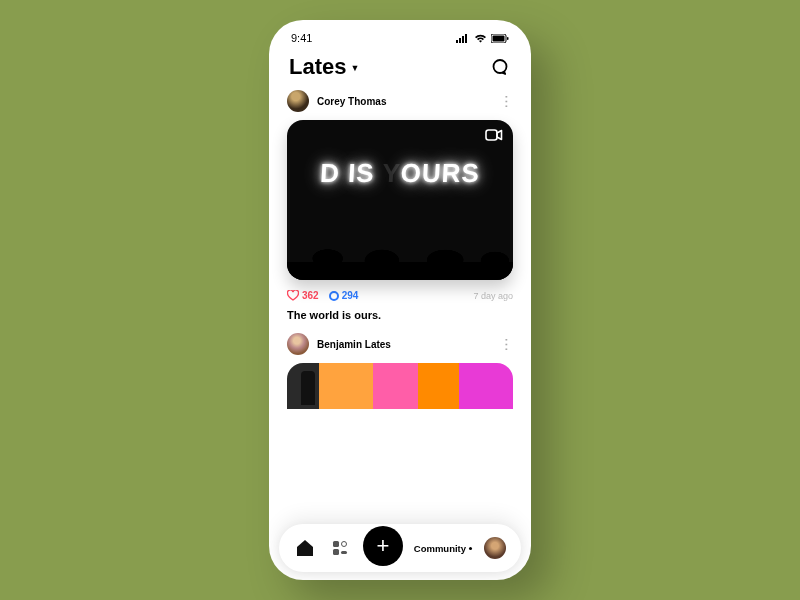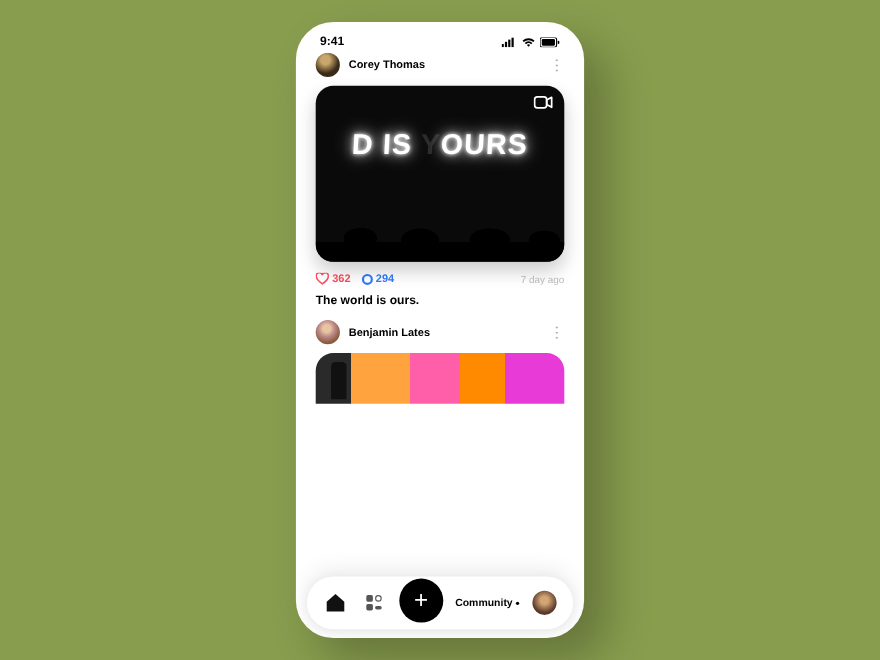--- a/index.html
+++ b/index.html
@@ -15,21 +15,21 @@
     background: #fff;
     border-radius: 34px;
     box-shadow: 20px 20px 40px rgba(0,0,0,0.25);
     position: relative;
     overflow: hidden;
     display: flex; flex-direction: column;
   }
   .status-bar {
     display: flex; justify-content: space-between; align-items: center;
     padding: 12px 22px 4px;
-    font-size: 11px; font-weight: 700; gap: 17px;
+    font-size: 11px; font-weight: 400; gap: 17px;
   }
   .status-right { display: flex; gap: 4px; align-items: center; }
   .header {
     display: flex; justify-content: space-between; align-items: center;
     padding: 6px 20px 10px;
   }
   .title-wrap { display: flex; align-items: center; gap: 4px; }
   .title { font-size: 22px; font-weight: 700; }
   .chev { font-size: 9px; position: relative; top: 1px; }
   .chat-btn {
@@ -146,20 +146,32 @@
           <path d="M6.5 8.5 L5 7 A2.2 2.2 0 0 1 8 7 Z M3 5 A5 5 0 0 1 10 5 L8.8 6.2 A3.3 3.3 0 0 0 4.2 6.2 Z M1 3 A8 8 0 0 1 12 3 L10.8 4.2 A6.3 6.3 0 0 0 2.2 4.2 Z" fill="#000"></path>
         </svg>
       <svg width="18" height="9" viewBox="0 0 18 9">
           <rect x="0" y="0" width="15" height="9" rx="2" fill="none" stroke="#000" stroke-width="1"></rect>
           <rect x="1.5" y="1.5" width="12" height="6" rx="1" fill="#000"></rect>
           <rect x="16" y="3" width="1.5" height="3" rx="0.7" fill="#000"></rect>
         </svg>
     </span>
   </div>
 
+  <div class="header">
+    <div class="title-wrap">
+      <span class="title">Lates</span>
+      <span class="chev">▼</span>
+    </div>
+    <div class="chat-btn">
+      <svg width="18" height="18" viewBox="0 0 18 18">
+          <circle cx="9" cy="8.5" r="6.5" fill="none" stroke="#000" stroke-width="1.8"></circle>
+          <path d="M12.8 13.2 L14.2 16 L10.8 14.4" fill="none" stroke="#000" stroke-width="1.8" stroke-linejoin="round"></path>
+        </svg>
+    </div>
+  </div>
 
   <div class="feed">
 
     <div class="post">
       <div class="post-head">
         <div class="user">
           <div class="avatar av1"></div>
           <span class="username">Corey Thomas</span>
         </div>
         <span class="more">⋯</span>

